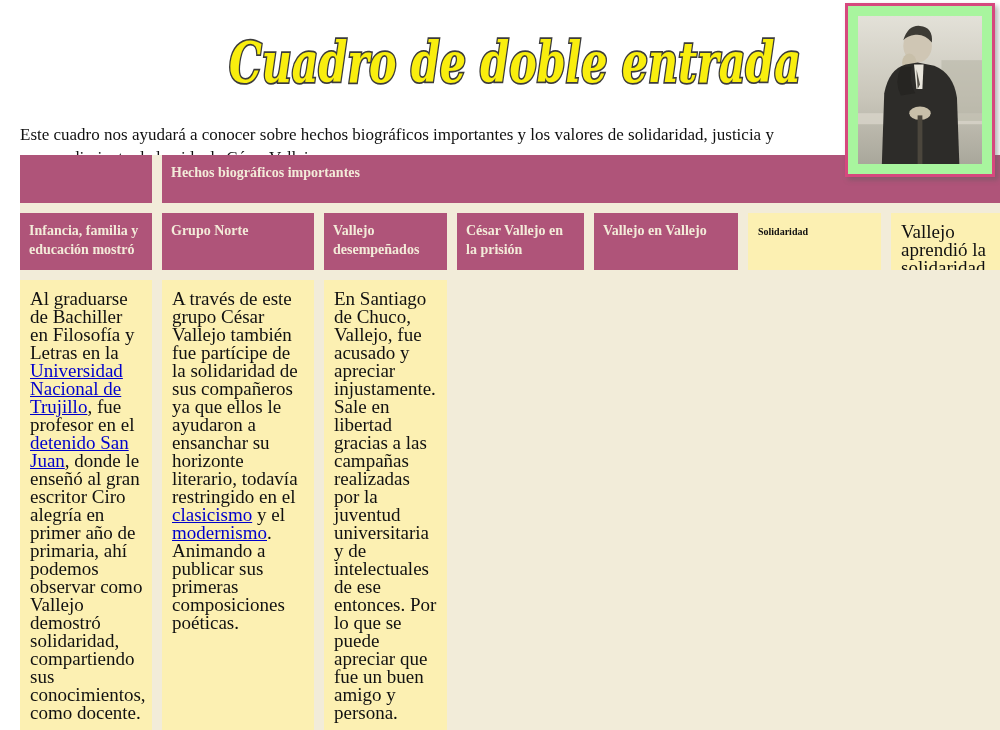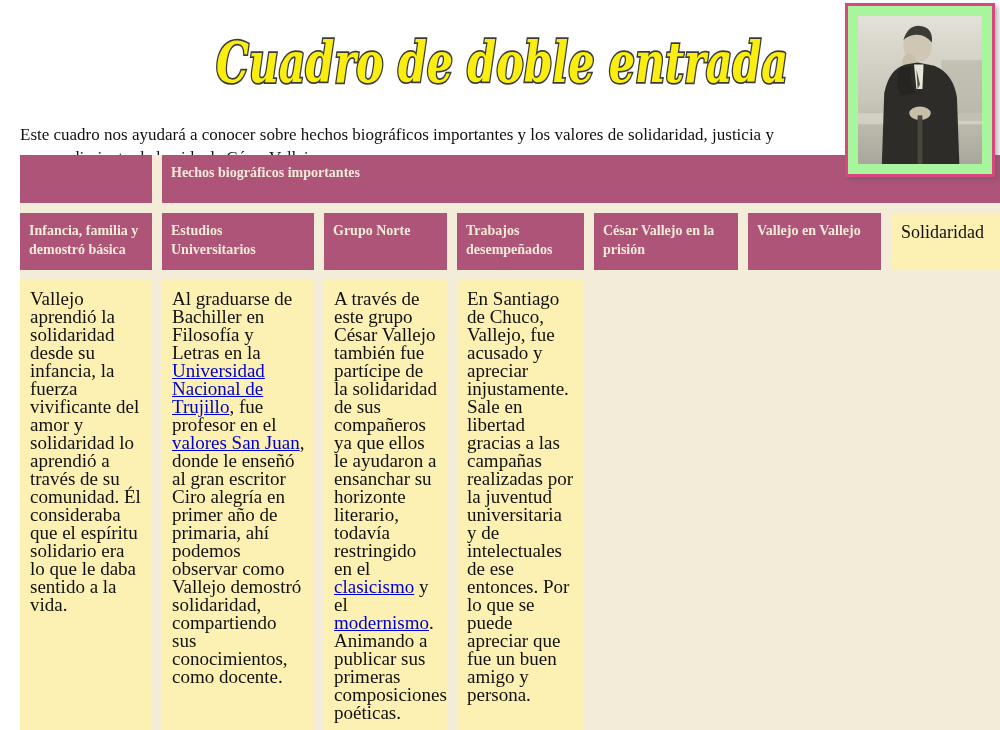--- a/index.html
+++ b/index.html
@@ -1,21 +1,21 @@
 <!DOCTYPE html>
 <html><head>
 <meta charset="utf-8">
 <style>
   html,body{margin:0;padding:0;}
   body{
     width:1000px;height:730px;position:relative;background:#ffffff;
     font-family:"Liberation Serif","DejaVu Serif",serif;overflow:hidden;
   }
   
-  .title-wrap{position:absolute;left:202px;top:18px;width:600px;height:92px;}
+  .title-wrap{position:absolute;left:215px;top:18px;width:600px;height:92px;}
   
   .intro{
     position:absolute;left:20px;top:106px;width:805px;
     font-size:17px;line-height:23px;color:#111;
   }
   
   .grid{
     position:absolute;left:20px;top:155px;
     display:grid;
     grid-template-columns:132px 152px 123px 127px 144px 133px 117px;
@@ -27,21 +27,21 @@
     background:#AF5479;color:#F3EBD9;font-weight:bold;
     font-size:14px;line-height:19px;padding:8px 9px 6px 9px;
   }
   .corner-empty{background:#AF5479;}
   .top-span{grid-column:2/8;}
   .td{
     background:#FCF0B2;color:#111;
     font-size:19px;line-height:18px;padding:10px 9px 6px 10px;
     overflow:hidden;
   }
-  .row-label{font-weight:normal;font-size:18px;}
+  .row-label{font-weight:bold;font-size:10px;}
   .td a{color:#0000CC;text-decoration:underline;cursor:pointer;}
   
   .photo-frame{
     position:absolute;left:845px;top:3px;width:150px;height:174px;
     box-sizing:border-box;background:#A8F59E;border:3px solid #D6487E;
     padding:10px;box-shadow:3px 3px 5px rgba(90,90,90,.45);
   }
   .photo-frame svg{display:block;width:100%;height:100%;}
 </style>
 </head>
@@ -53,30 +53,29 @@
   </svg>
 </div>
 
 <p class="intro">Este cuadro nos ayudará a conocer sobre hechos biográficos importantes y los valores de solidaridad, justicia y emprendimiento de la vida de César Vallejo</p>
 
 <div class="grid">
 
   <div class="cell hd corner-empty"></div>
   <div class="cell hd top-span">Hechos biográficos importantes</div>
 
-  <div class="cell hd">Infancia, familia y demostró básica</div>
-  <div class="cell hd">Estudios Universitarios</div>
+  <div class="cell hd">Infancia, familia y educación mostró</div>
   <div class="cell hd">Grupo Norte</div>
-  <div class="cell hd">Trabajos desempeñados</div>
+  <div class="cell hd">Vallejo desempeñados</div>
   <div class="cell hd">César Vallejo en la prisión</div>
   <div class="cell hd">Vallejo en Vallejo</div>
 
   <div class="cell td row-label">Solidaridad</div>
   <div class="cell td">Vallejo aprendió la solidaridad desde su infancia, la fuerza vivificante del amor y solidaridad lo aprendió a través de su comunidad. Él consideraba que el espíritu solidario era lo que le daba sentido a la vida.</div>
-  <div class="cell td">Al graduarse de Bachiller en Filosofía y Letras en la <a>Universidad Nacional de Trujillo</a>, fue profesor en el <a>valores San Juan</a>, donde le enseñó al gran escritor Ciro alegría en primer año de primaria, ahí podemos observar como Vallejo demostró solidaridad, compartiendo sus conocimientos, como docente.</div>
+  <div class="cell td">Al graduarse de Bachiller en Filosofía y Letras en la <a>Universidad Nacional de Trujillo</a>, fue profesor en el <a>detenido San Juan</a>, donde le enseñó al gran escritor Ciro alegría en primer año de primaria, ahí podemos observar como Vallejo demostró solidaridad, compartiendo sus conocimientos, como docente.</div>
   <div class="cell td">A través de este grupo César Vallejo también fue partícipe de la solidaridad de sus compañeros ya que  ellos le ayudaron a ensanchar su horizonte literario, todavía restringido en el <a>clasicismo</a> y el <a>modernismo</a>. Animando a publicar sus primeras composiciones poéticas.</div>
   <div class="cell td">En Santiago de Chuco, Vallejo, fue acusado y apreciar injustamente. Sale en libertad gracias a las campañas realizadas por la juventud universitaria y de intelectuales de ese entonces. Por lo que se puede apreciar que fue un buen amigo y persona.</div>
 </div>
 
 <div class="photo-frame">
   <svg viewBox="0 0 104 134" preserveAspectRatio="none">
     <defs>
       <linearGradient id="bg" x1="0" y1="0" x2="0" y2="1">
         <stop offset="0" stop-color="#e3e1d8"></stop>
         <stop offset="0.55" stop-color="#c9c6ba"></stop>

